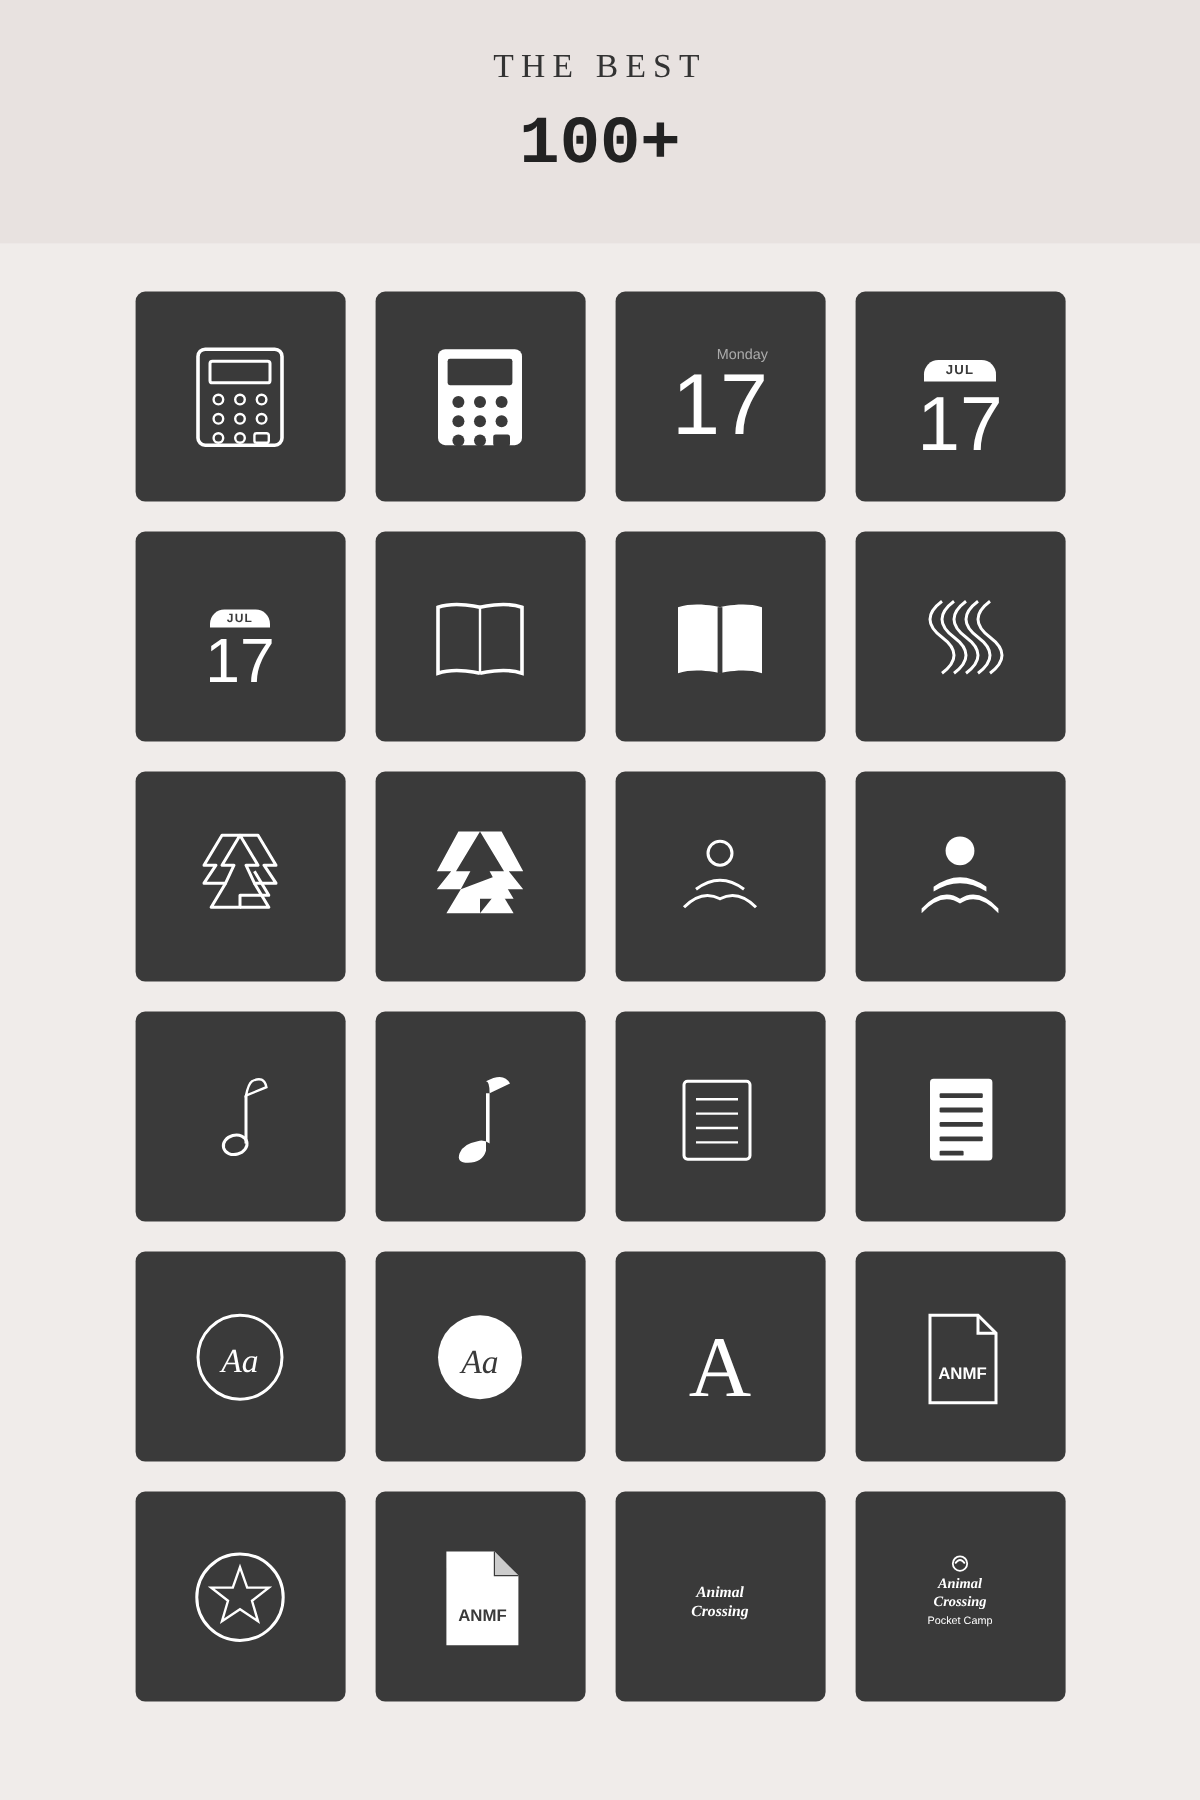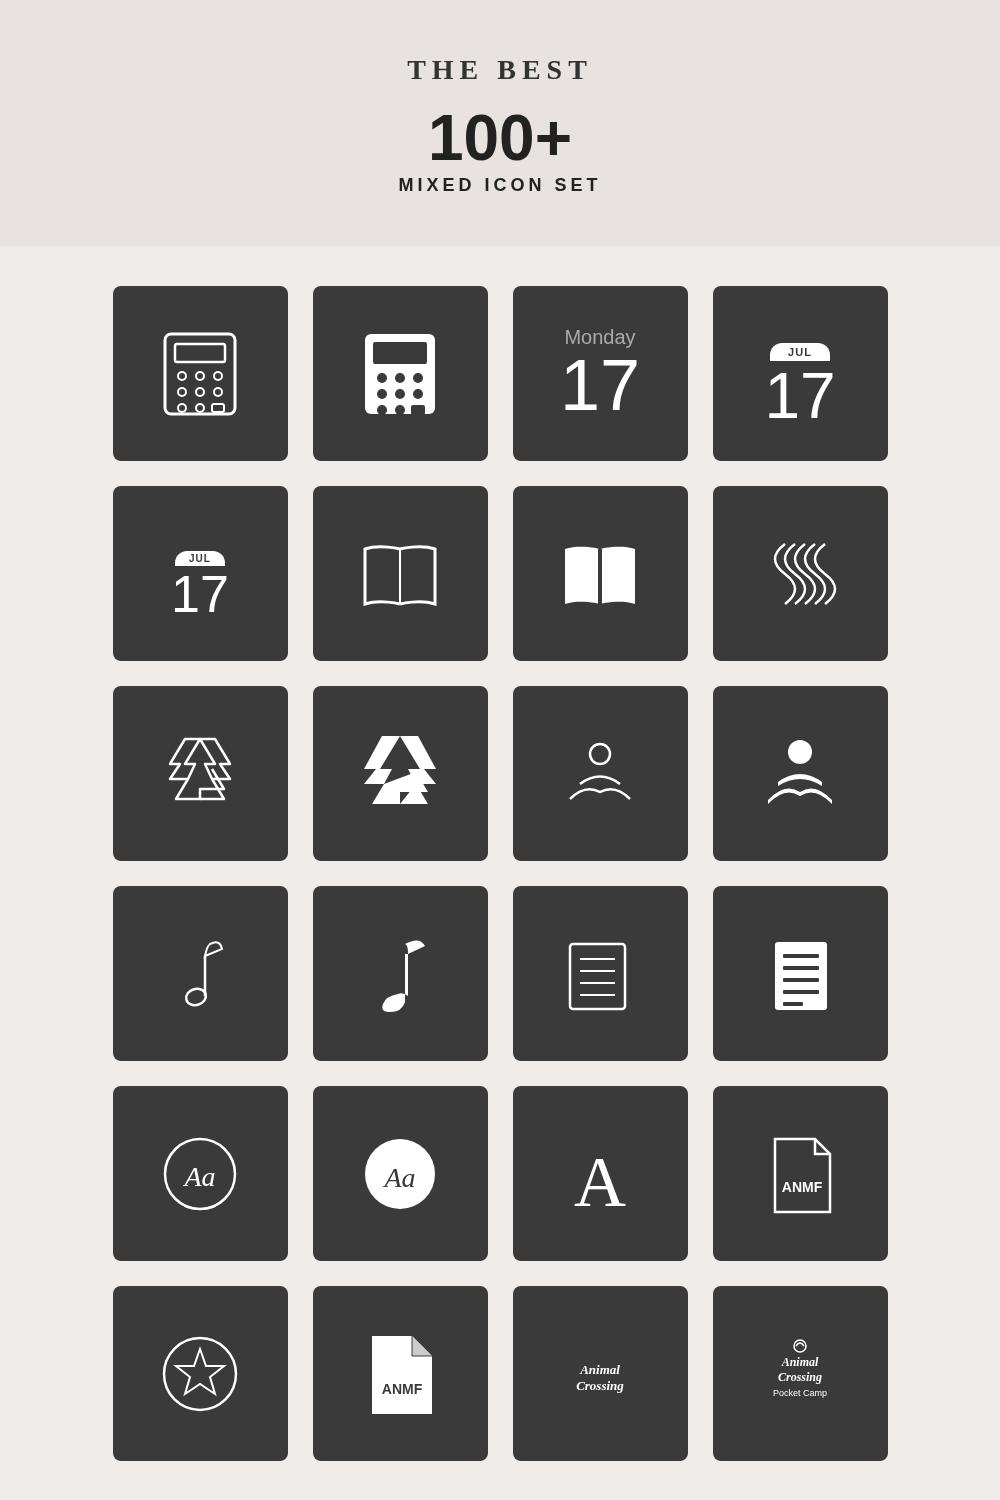--- a/index.html
+++ b/index.html
@@ -11,32 +11,31 @@
 
     .header {
       background: #e8e2e0;
       text-align: center;
       padding: 40px 20px 50px;
     }
 
     .header-title {
       font-size: 28px;
       letter-spacing: 6px;
-      font-weight: 700;
+      font-weight: 400;
       color: #333;
       font-family: 'Georgia', serif;
       margin-bottom: 20px;
-      margin-top: 14px;
     }
 
     .header-number {
-      font-size: 64px;
+      font-size: 56px;
       font-weight: 900;
       color: #222;
-      font-family: Liberation Sans, sans-serif;
+      font-family: Liberation Mono, monospace;
       line-height: 1;
       margin-bottom: 5px;
     }
 
     .header-subtitle {
       font-size: 18px;
       font-weight: 900;
       letter-spacing: 4px;
       color: #222;
       font-family: Arial, sans-serif;
@@ -66,23 +65,24 @@
       width: 100px;
       height: 100px;
     }
 
     
     .cal-text {
       text-align: center;
       color: white;
     }
     .cal-text .day-name {
-      font-size: 20px;
+      font-size: 12px;
       color: #aaa;
       font-family: Arial, sans-serif;
+      text-align: right;
     }
     .cal-text .day-num {
       font-size: 72px;
       font-weight: 100;
       line-height: 1;
       font-family: 'Helvetica Neue', sans-serif;
     }
 
     .cal-jul {
       text-align: center;
@@ -112,21 +112,20 @@
     .cal-jul-sm .num {
       font-size: 52px;
     }
   </style>
 </head>
 <body>
 
 <div class="header">
   <div class="header-title">THE BEST</div>
   <div class="header-number">100+</div>
-  <div class="header-subtitle">MIXED ICON SET</div>
 </div>
 
 <div class="grid-container">
 
   <div class="icon-tile">
     <svg viewBox="0 0 100 100" fill="none" xmlns="http://www.w3.org/2000/svg">
       <rect x="15" y="10" width="70" height="80" rx="6" stroke="white" stroke-width="3"></rect>
       <rect x="25" y="20" width="50" height="18" rx="2" stroke="white" stroke-width="2.5"></rect>
       <circle cx="32" cy="52" r="4" stroke="white" stroke-width="2"></circle>
       <circle cx="50" cy="52" r="4" stroke="white" stroke-width="2"></circle>

